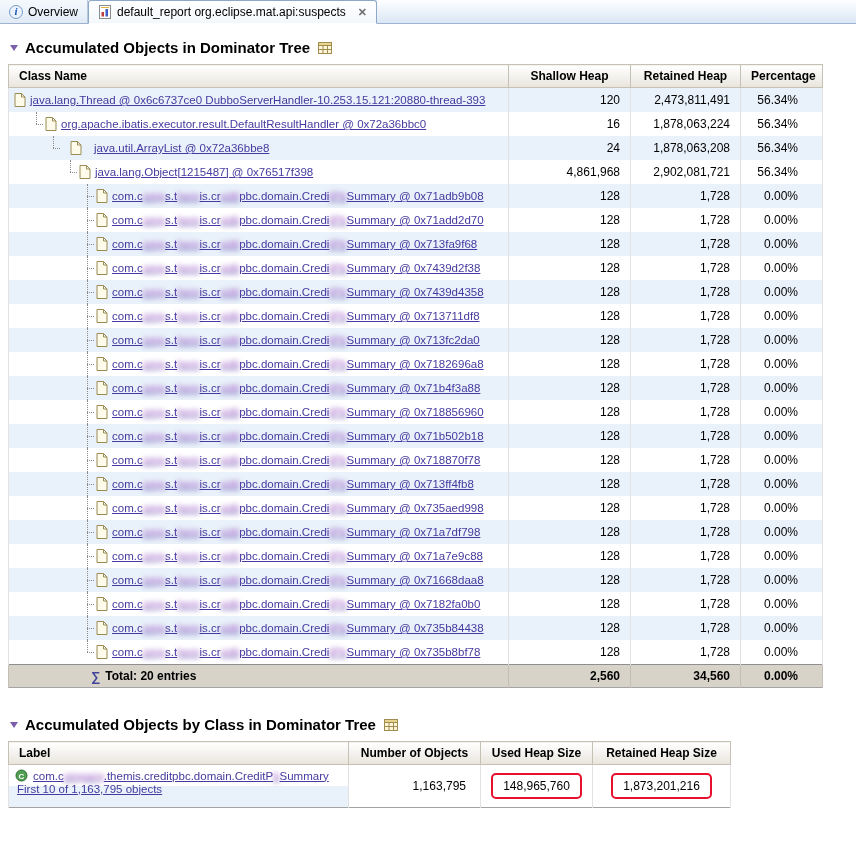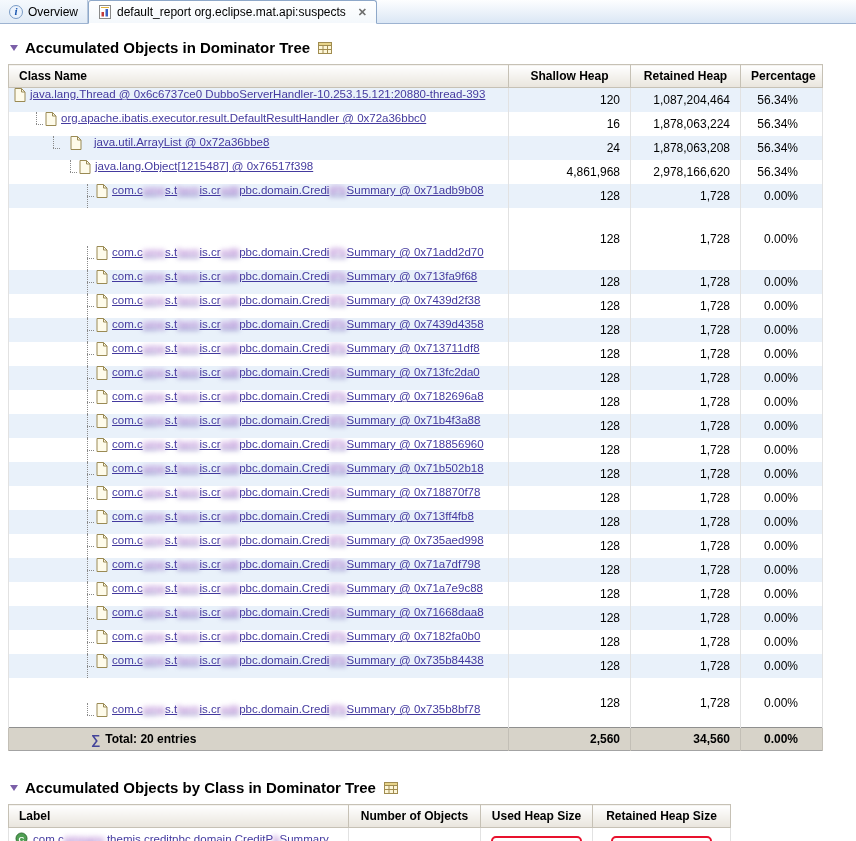--- a/index.html
+++ b/index.html
@@ -55,21 +55,21 @@
     height: 24px; padding: 0 10px;
     border-left: 1px solid #e2e2e2; border-right: 1px solid #e2e2e2;
     overflow: hidden; white-space: nowrap;
   }
   tr.alt { background: var(--row-alt); }
   td.num { text-align: right; }
   td.pct { padding-right: 24px; }
   td.cell-name { padding: 0 2px; }
 
   
-  .tree-cell { display: flex; height: 24px; }
+  .tree-cell { display: flex; align-items: center; height: 24px; }
   .conn { width: 14px; height: 24px; position: relative; flex: none; }
   .conn::before { content: ""; position: absolute; left: 6px; top: 0; bottom: 0; border-left: 1px dotted #8a8a8a; }
   .conn.last::before { bottom: auto; height: 12px; }
   .conn::after { content: ""; position: absolute; left: 6px; top: 12px; width: 7px; border-top: 1px dotted #8a8a8a; }
   .obj-icon { flex: none; margin: 0 4px 0 1px; }
   .link { color: var(--link); text-decoration: underline; cursor: pointer; font-size: 11.5px; }
   .blur { filter: blur(2.4px); color: var(--redacted); }
 
   
   tr.total td {
@@ -146,21 +146,21 @@
         <td class="cell-name">
           <div class="tree-cell" style="padding-left: 2px;">
             <svg class="obj-icon" width="12" height="14" viewBox="0 0 12 14">
               <path d="M1 .5 h6.5 L11 4 v9.5 H1 z" fill="#fefbea" stroke="#9a8a54"></path>
               <path d="M7.5 .5 V4 H11" fill="none" stroke="#9a8a54"></path>
             </svg>
             <span class="link">java.lang.Thread @ 0x6c6737ce0 DubboServerHandler-10.253.15.121:20880-thread-393</span>
           </div>
         </td>
         <td class="num">120</td>
-        <td class="num">1,087,204,464</td>
+        <td class="num">2,473,811,491</td>
         <td class="num pct">56.34%</td>
       </tr>
       <tr>
         <td class="cell-name">
           <div class="tree-cell" style="padding-left: 19px;">
             <span class="conn last"></span>
             <svg class="obj-icon" width="12" height="14" viewBox="0 0 12 14">
               <path d="M1 .5 h6.5 L11 4 v9.5 H1 z" fill="#fefbea" stroke="#9a8a54"></path>
               <path d="M7.5 .5 V4 H11" fill="none" stroke="#9a8a54"></path>
             </svg>
@@ -191,41 +191,41 @@
           <div class="tree-cell" style="padding-left: 53px;">
             <span class="conn last"></span>
             <svg class="obj-icon" width="12" height="14" viewBox="0 0 12 14">
               <path d="M1 .5 h6.5 L11 4 v9.5 H1 z" fill="#fefbea" stroke="#9a8a54"></path>
               <path d="M7.5 .5 V4 H11" fill="none" stroke="#9a8a54"></path>
             </svg>
             <span class="link">java.lang.Object[1215487] @ 0x76517f398</span>
           </div>
         </td>
         <td class="num">4,861,968</td>
-        <td class="num">2,978,166,620</td>
+        <td class="num">2,902,081,721</td>
         <td class="num pct">56.34%</td>
       </tr>
       <tr class="alt">
         <td class="cell-name">
           <div class="tree-cell" style="padding-left: 70px;">
             <span class="conn"></span>
             <svg class="obj-icon" width="12" height="14" viewBox="0 0 12 14">
               <path d="M1 .5 h6.5 L11 4 v9.5 H1 z" fill="#fefbea" stroke="#9a8a54"></path>
               <path d="M7.5 .5 V4 H11" fill="none" stroke="#9a8a54"></path>
             </svg>
             <span class="link"><span>com.c</span><span class="blur">omp</span><span>s.t</span><span class="blur">hem</span><span>is.cr</span><span class="blur">edit</span><span>pbc.domain.Credi</span><span class="blur">tPb</span><span>Summary</span> @ 0x71adb9b08</span>
           </div>
         </td>
         <td class="num">128</td>
         <td class="num">1,728</td>
         <td class="num pct">0.00%</td>
       </tr>
       <tr>
         <td class="cell-name">
-          <div class="tree-cell" style="padding-left: 70px; margin-top: 38px;">
+          <div class="tree-cell" style="padding-left: 70px;">
             <span class="conn"></span>
             <svg class="obj-icon" width="12" height="14" viewBox="0 0 12 14">
               <path d="M1 .5 h6.5 L11 4 v9.5 H1 z" fill="#fefbea" stroke="#9a8a54"></path>
               <path d="M7.5 .5 V4 H11" fill="none" stroke="#9a8a54"></path>
             </svg>
             <span class="link"><span>com.c</span><span class="blur">omp</span><span>s.t</span><span class="blur">hem</span><span>is.cr</span><span class="blur">edit</span><span>pbc.domain.Credi</span><span class="blur">tPb</span><span>Summary</span> @ 0x71add2d70</span>
           </div>
         </td>
         <td class="num">128</td>
         <td class="num">1,728</td>
@@ -481,21 +481,21 @@
             </svg>
             <span class="link"><span>com.c</span><span class="blur">omp</span><span>s.t</span><span class="blur">hem</span><span>is.cr</span><span class="blur">edit</span><span>pbc.domain.Credi</span><span class="blur">tPb</span><span>Summary</span> @ 0x735b84438</span>
           </div>
         </td>
         <td class="num">128</td>
         <td class="num">1,728</td>
         <td class="num pct">0.00%</td>
       </tr>
       <tr>
         <td class="cell-name">
-          <div class="tree-cell" style="padding-left: 70px; margin-top: 25px;">
+          <div class="tree-cell" style="padding-left: 70px;">
             <span class="conn last"></span>
             <svg class="obj-icon" width="12" height="14" viewBox="0 0 12 14">
               <path d="M1 .5 h6.5 L11 4 v9.5 H1 z" fill="#fefbea" stroke="#9a8a54"></path>
               <path d="M7.5 .5 V4 H11" fill="none" stroke="#9a8a54"></path>
             </svg>
             <span class="link"><span>com.c</span><span class="blur">omp</span><span>s.t</span><span class="blur">hem</span><span>is.cr</span><span class="blur">edit</span><span>pbc.domain.Credi</span><span class="blur">tPb</span><span>Summary</span> @ 0x735b8bf78</span>
           </div>
         </td>
         <td class="num">128</td>
         <td class="num">1,728</td>

